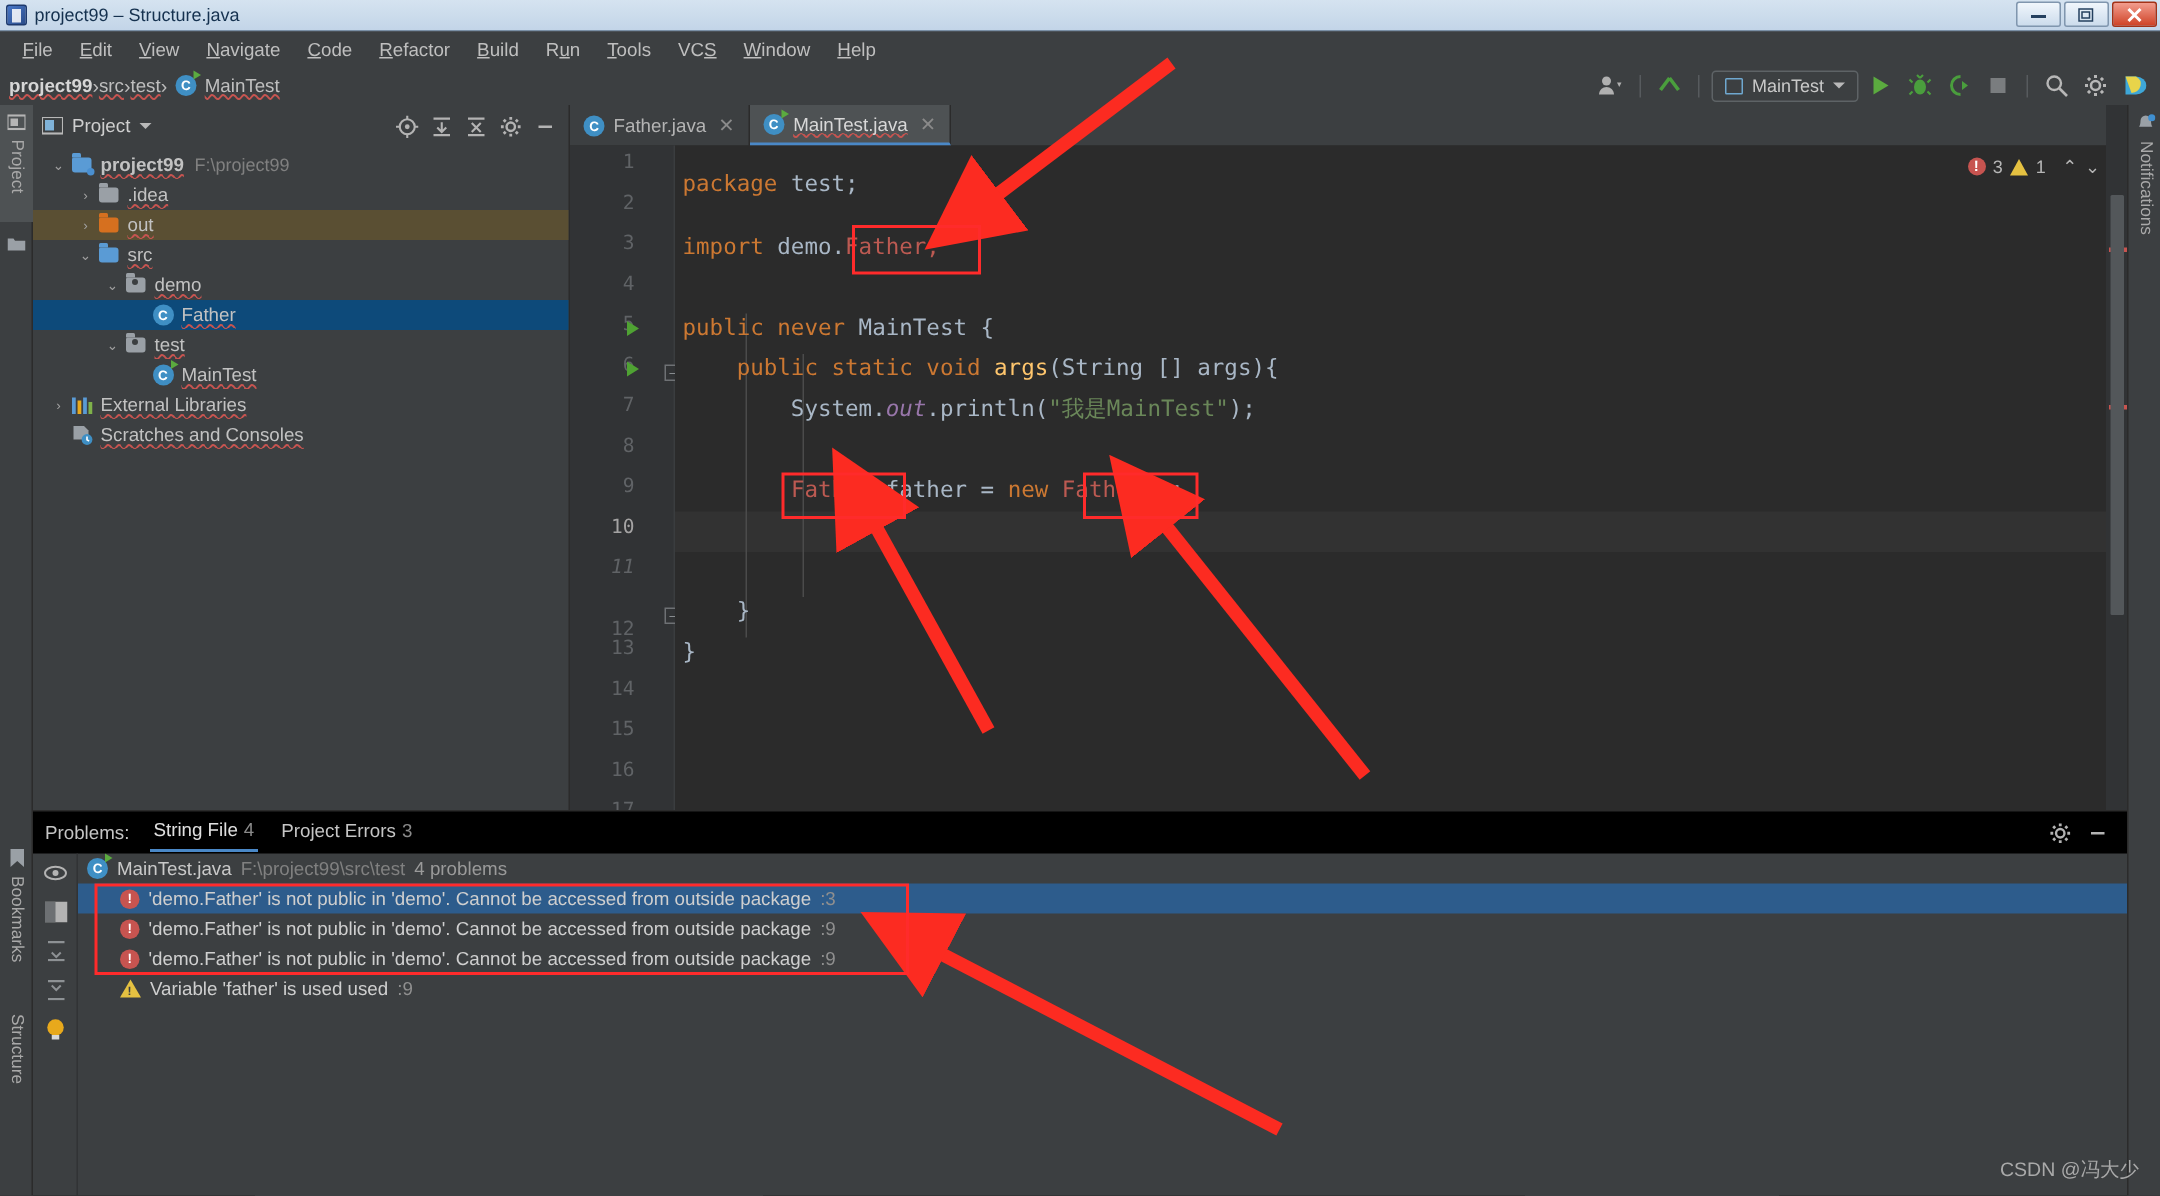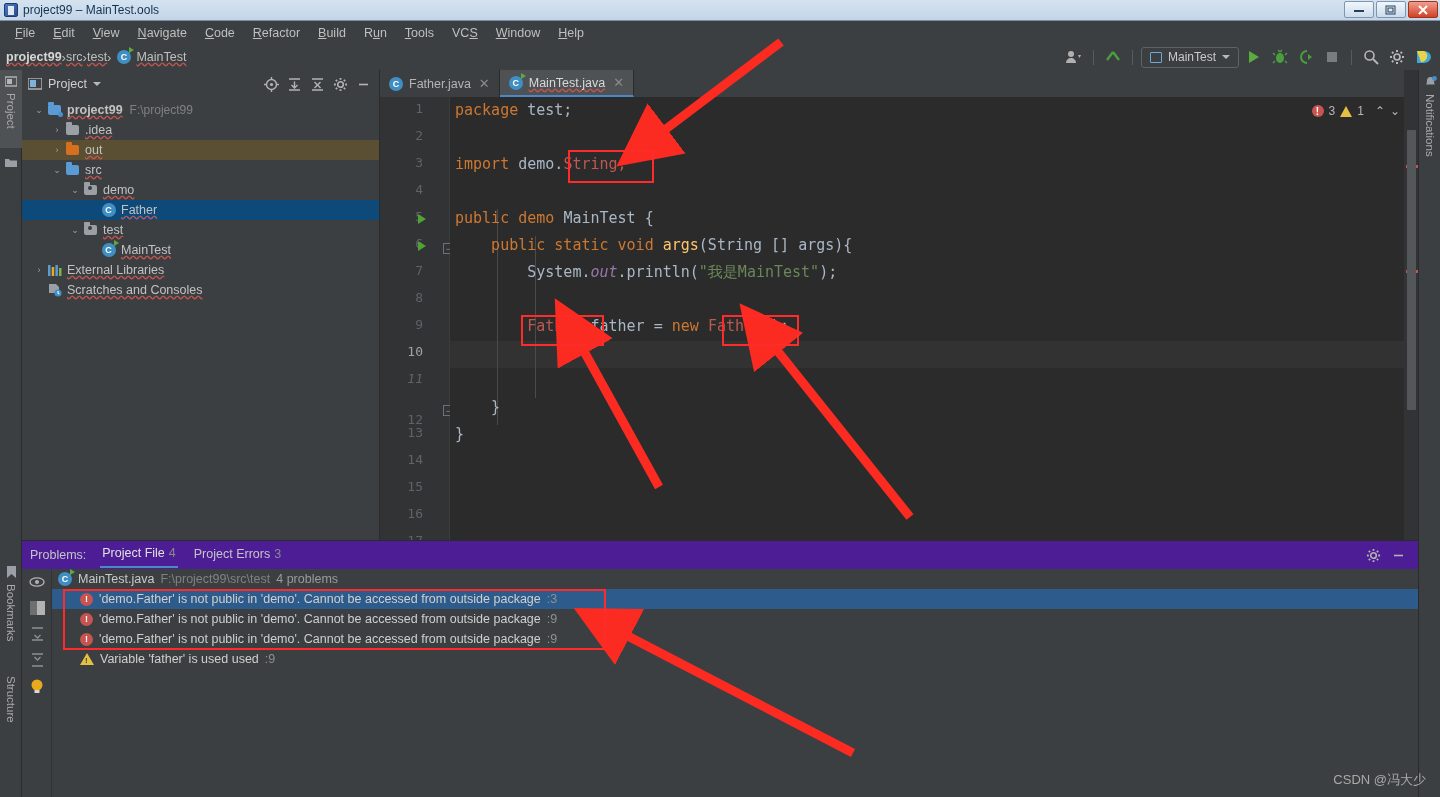--- a/index.html
+++ b/index.html
@@ -162,21 +162,21 @@
     position:absolute; right:40px; top:104px; display:flex; align-items:center; gap:5px; font-size:12px; color:#b6b6b6;
   }
   .dot-err { width:12px;height:12px;border-radius:50%;background:#c75450;color:#fff;font-size:10px;font-weight:bold;display:flex;align-items:center;justify-content:center; }
   .tri-warn { width:0;height:0;border-left:6px solid transparent;border-right:6px solid transparent;border-bottom:11px solid #e5c141; position:relative; }
   .scrollthumb { position:absolute; right:24px; top:130px; width:9px; height:280px; background:#53575a; border-radius:1px; }
 
   
   .rightstrip { position:absolute; right:0; top:70px; width:22px; height:727px; background:#3c3f41; border-left:1px solid #2b2b2b; }
 
   
-  .problems { position:absolute; left:22px; top:540px; width:1396px; height:257px; background:#4c1d95; border-top:1px solid #2b2b2b; }
+  .problems { position:absolute; left:22px; top:540px; width:1396px; height:257px; background:#000000; border-top:1px solid #2b2b2b; }
   .pb-head { height:28px; display:flex; align-items:center; padding:0 8px; gap:14px; }
   .pb-lbl { font-size:12.5px; color:#c5c5c5; }
   .pb-tab { font-size:12.5px; color:#c5c5c5; padding:4px 2px 6px; }
   .pb-tab.active { border-bottom:2px solid #4a88c7; color:#e0e0e0; }
   .pb-cnt { color:#8a8a8a; margin-left:4px; }
   .pb-right { margin-left:auto; display:flex; gap:10px; align-items:center; color:#b0b0b0; }
 
   .pb-strip { position:absolute; left:0; top:28px; width:30px; height:229px; background:#3c3f41; border-right:1px solid #313335; }
   .pb-sic { width:30px;height:26px; display:flex;align-items:center;justify-content:center;color:#b0b0b0; }
 
@@ -194,21 +194,21 @@
 
   svg { display:block; }
 </style>
 </head>
 <body>
 
 <div class="app">
 
   <div class="titlebar">
     <div class="tb-icon"></div>
-    <div class="tb-title">project99 – MainTest.ools</div>
+    <div class="tb-title">project99 – Structure.java</div>
     <div class="tb-buttons">
       <div class="tb-btn">
         <svg width="12" height="10">
             <rect x="1" y="5" width="10" height="2" fill="#24405f"></rect>
           </svg>
       </div>
       <div class="tb-btn">
         <svg width="12" height="10">
             <rect x="1" y="1" width="9" height="8" fill="none" stroke="#24405f"></rect>
             <rect x="3" y="3" width="5" height="4" fill="none" stroke="#24405f"></rect>
@@ -515,25 +515,25 @@
         <div class="lnum" style="top: 436px;">17</div>
         <div class="grun" style="top: 117px;"></div>
         <div class="grun" style="top: 144px;"></div>
         <div class="fold" style="top: 146px;">−</div>
         <div class="fold" style="top: 308px;">−</div>
       </div>
     <div class="codearea" id="code">
         <div class="curline" style="top: 244px;"></div>
         <div class="indentguide" style="left: 47px; top: 112px; height: 216px;"></div>
         <div class="indentguide" style="left: 85px; top: 139px; height: 162px;"></div>
-        <div class="cl" style="top: 0px;"><span class="kw">package </span><span class="pln">test;</span></div>
+        <div class="cl" style="top: 12px;"><span class="kw">package </span><span class="pln">test;</span></div>
         <div class="cl" style="top: 27px;"></div>
-        <div class="cl" style="top: 54px;"><span class="kw">import </span><span class="pln">demo.</span><span class="err">String;</span></div>
+        <div class="cl" style="top: 54px;"><span class="kw">import </span><span class="pln">demo.</span><span class="err">Father;</span></div>
         <div class="cl" style="top: 81px;"></div>
-        <div class="cl" style="top: 108px;"><span class="kw">public demo </span><span class="pln">MainTest </span><span class="pln">{</span></div>
+        <div class="cl" style="top: 108px;"><span class="kw">public never </span><span class="pln">MainTest </span><span class="pln">{</span></div>
         <div class="cl" style="top: 135px;"><span class="kw">    public static void </span><span class="mth">args</span><span class="pln">(String [] args){</span></div>
         <div class="cl" style="top: 162px;"><span class="pln">        System.</span><span class="stat">out</span><span class="pln">.println(</span><span class="str">"我是MainTest"</span><span class="pln">);</span></div>
         <div class="cl" style="top: 216px;"><span class="pln">        </span><span class="err">Father</span><span class="pln"> father = </span><span class="kw">new </span><span class="err">Father</span><span class="pln">();</span></div>
         <div class="cl" style="top: 243px;"></div>
         <div class="cl" style="top: 270px;"></div>
         <div class="cl" style="top: 297px;"><span class="pln">    }</span></div>
         <div class="cl" style="top: 324px;"><span class="pln">}</span></div>
         <div class="cl" style="top: 351px;"></div>
         <div class="cl" style="top: 378px;"></div>
         <div class="cl" style="top: 405px;"></div>
@@ -563,21 +563,21 @@
           <circle cx="10.5" cy="2.5" r="2.4" fill="#3f8fd0"></circle>
         </svg>
       <span>Notifications</span>
     </div>
   </div>
 
   <div class="problems">
     <div class="pb-head">
       <span class="pb-lbl">Problems:</span>
       <span class="pb-tab active">
-        <span>Project File</span><span class="pb-cnt">4</span>
+        <span>String File</span><span class="pb-cnt">4</span>
       </span>
       <span class="pb-tab">
         <span>Project Errors</span><span class="pb-cnt">3</span>
       </span>
       <div class="pb-right">
         <span>
           <svg width="15" height="15" viewBox="0 0 16 16">
               <circle cx="8" cy="8" r="3" fill="none" stroke="#b3b3b3" stroke-width="1.7"></circle>
               <g stroke="#b3b3b3" stroke-width="2">
                 <path d="M8 1v2M8 13v2M1 8h2M13 8h2M3 3l1.4 1.4M11.6 11.6L13 13M13 3l-1.4 1.4M4.4 11.6L3 13"></path>

